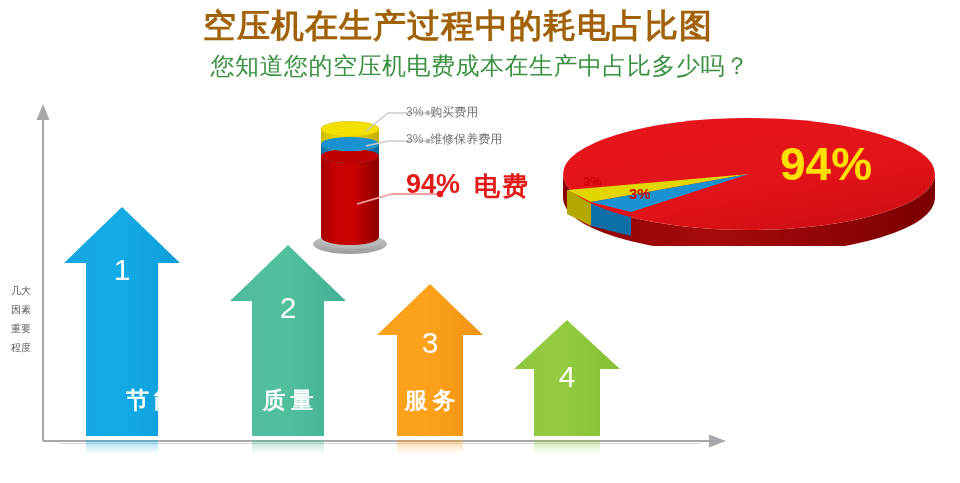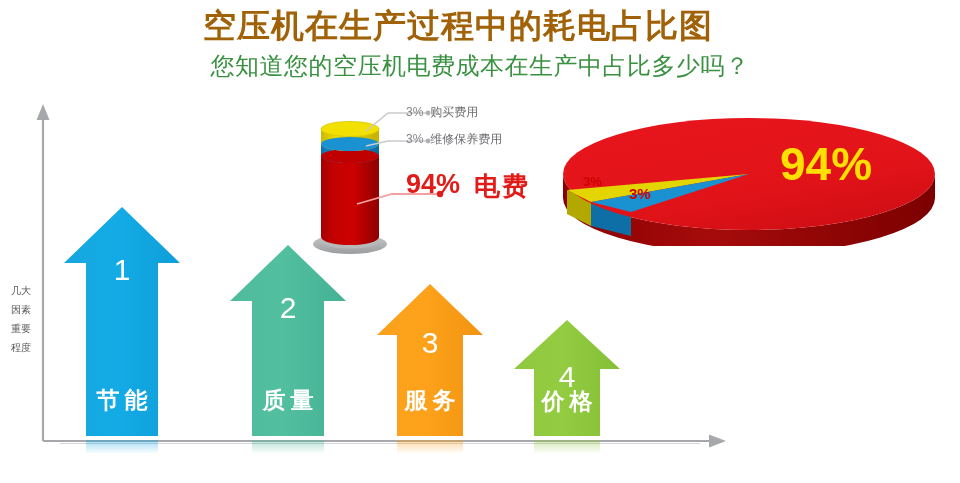--- a/index.html
+++ b/index.html
@@ -188,21 +188,21 @@
       <defs>
         <linearGradient id="g1" x1="0" y1="0" x2="1" y2="0">
           <stop offset="0%" stop-color="#17a6de"></stop>
           <stop offset="45%" stop-color="#13abe6"></stop>
           <stop offset="100%" stop-color="#0f9ed8"></stop>
         </linearGradient>
       </defs>
       <path d="M60 2 L118 58 L96 58 L96 231 L24 231 L24 58 L2 58 Z" fill="url(#g1)"></path>
     </svg>
     <div class="num" style="top:48px;">1</div>
-    <div class="lbl" style="top:180px;">节能</div>
+    <div class="lbl" style="top:180px;text-align:right;">节能</div>
   </div>
   <div class="arrow" style="left:86px; top:440px; width:72px; height:14px;">
     <div class="refl" style="background:linear-gradient(to bottom,#16a8e0,rgba(22,168,224,0));"></div>
   </div>
 
   <div class="arrow" style="left:228px; top:243px; width:120px; height:195px;">
     <svg class="shape" viewBox="0 0 120 195" preserveAspectRatio="none">
       <defs>
         <linearGradient id="g2" x1="0" y1="0" x2="1" y2="0">
           <stop offset="0%" stop-color="#4fbb9d"></stop>
@@ -242,21 +242,20 @@
       <defs>
         <linearGradient id="g4" x1="0" y1="0" x2="1" y2="0">
           <stop offset="0%" stop-color="#90c93f"></stop>
           <stop offset="45%" stop-color="#93cc41"></stop>
           <stop offset="100%" stop-color="#84bf36"></stop>
         </linearGradient>
       </defs>
       <path d="M55 2 L108 51 L88 51 L88 118 L22 118 L22 51 L2 51 Z" fill="url(#g4)"></path>
     </svg>
     <div class="num" style="top:42px;">4</div>
-    <div class="lbl" style="top:68px;">价格</div>
   </div>
   <div class="arrow" style="left:534px; top:440px; width:66px; height:14px;">
     <div class="refl" style="background:linear-gradient(to bottom,#8dc63f,rgba(141,198,63,0));"></div>
   </div>
 
   <div class="cyl-wrap" style="left:300px; top:112px; width:100px; height:145px;">
     <svg width="100" height="145" viewBox="0 0 100 145">
       <defs>
         <linearGradient id="cylBase" x1="0" y1="0" x2="0" y2="1">
           <stop offset="0%" stop-color="#c9cacc"></stop>

